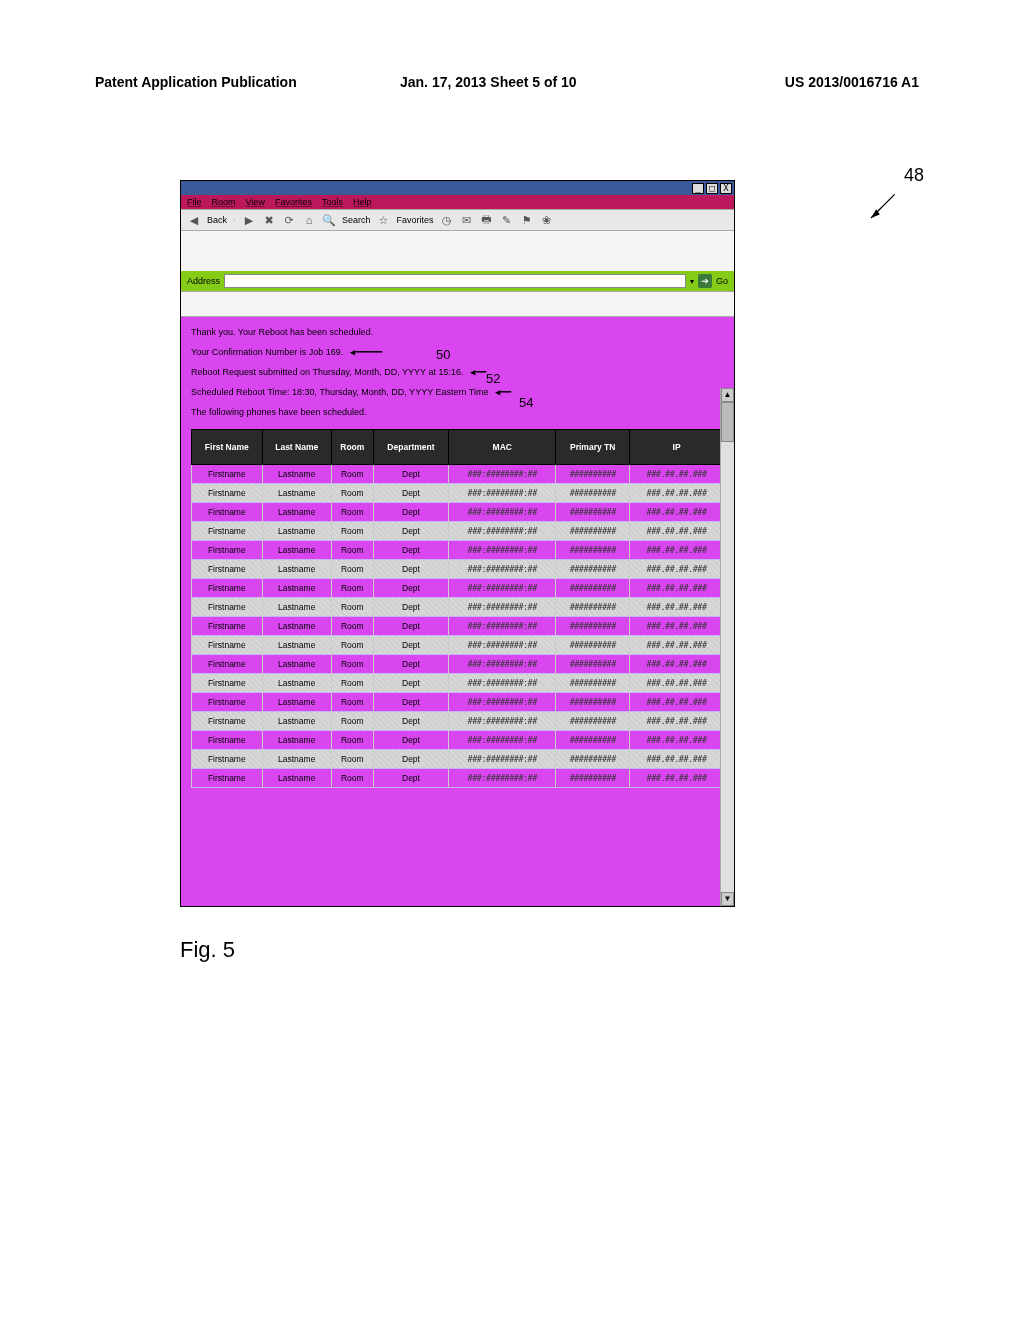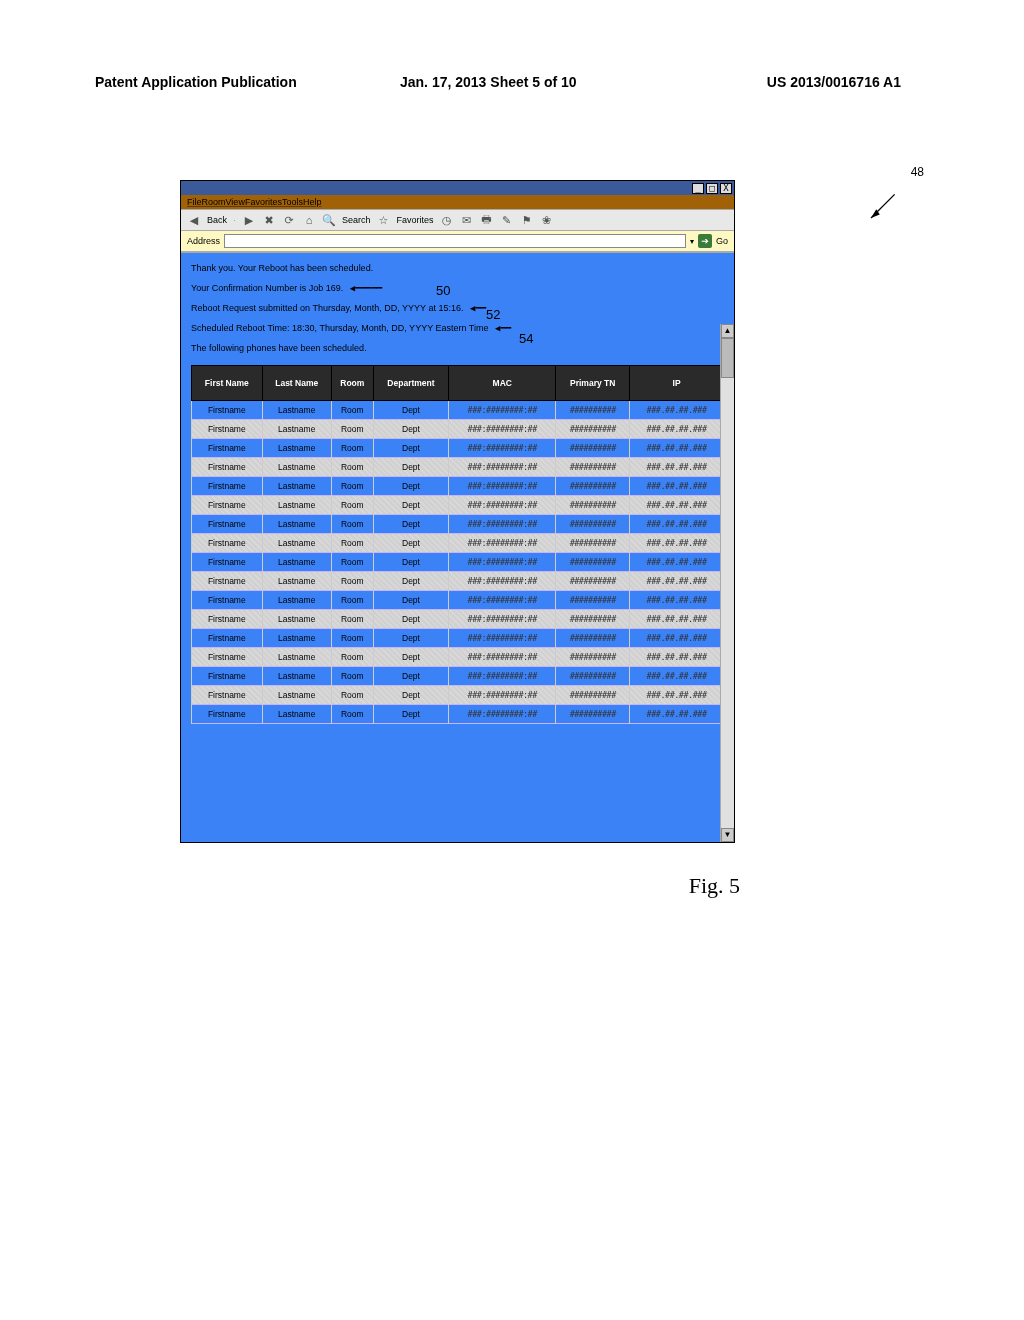--- a/index.html
+++ b/index.html
@@ -13,34 +13,34 @@
   .page-header {
     position: absolute;
     top: 74px;
     left: 0;
     width: 100%;
     font-size: 14px;
     font-weight: bold;
   }
   .page-header .left { position: absolute; left: 95px; }
   .page-header .center { position: absolute; left: 400px; }
-  .page-header .right { position: absolute; right: 123px; }
+  .page-header .right { position: absolute; right: 105px; }
 
   .figure-wrap {
     position: absolute;
     top: 180px;
     left: 180px;
     width: 560px;
   }
 
   .callout-48 {
     position: absolute;
     top: 165px;
     right: 100px;
-    font-size: 12px;
+    font-size: 18px;
   }
   .arrow-48 {
     position: absolute;
     top: 190px;
     right: 125px;
     width: 35px;
     height: 35px;
   }
 
   .browser-window {
@@ -63,24 +63,25 @@
     width: 12px; height: 11px;
     background: #ddd;
     border: 1px solid #000;
     font-size: 9px;
     line-height: 9px;
     text-align: center;
     font-family: monospace;
   }
 
   .menubar {
-    background: #a16207;
+    background: #be185d;
     padding: 2px 6px;
     font-size: 9px;
     display: flex;
+    gap: 10px;
     border-bottom: 1px solid #aaa;
   }
   .menubar span { text-decoration: underline; text-decoration-color: rgba(0,0,0,0.4); }
 
   .toolbar {
     background: #e8e8e8;
     padding: 3px 6px;
     display: flex;
     align-items: center;
     gap: 6px;
@@ -91,52 +92,54 @@
     width: 14px; height: 14px;
     display: inline-flex;
     align-items: center;
     justify-content: center;
     font-size: 11px;
     color: #555;
   }
   .tb-sep { color: #999; }
 
   .addressbar {
-    background: #fef9c3;
+    background: #84cc16;
     padding: 3px 6px;
     display: flex;
     align-items: center;
     gap: 4px;
     border-bottom: 1px solid #aaa;
     font-size: 9px;
+    margin-top: 40px;
   }
   .addressbar input {
     flex: 1;
     height: 14px;
     font-size: 9px;
     border: 1px solid #888;
     background: #fff;
   }
   .go-btn {
     width: 14px; height: 14px;
     background: #3a7a3a;
     border-radius: 2px;
     color: #fff;
     font-size: 9px;
     text-align: center;
     line-height: 14px;
   }
 
   .content {
-    background: #3b82f6;
+    background: #d946ef;
     padding: 10px 10px 0 10px;
     border-top: 1px solid #aaa;
     position: relative;
     height: 590px;
     overflow: hidden;
+    margin-top: 24px;
   }
   .msg { margin-bottom: 10px; font-size: 9px; }
   .callout-num {
     position: absolute;
     font-size: 13px;
   }
   .callout-arrow {
     display: inline-block;
     font-family: monospace;
     margin-left: 4px;
@@ -187,24 +190,24 @@
   .scroll-thumb {
     position: absolute;
     top: 14px;
     height: 40px;
     width: 100%;
     background: #bbb;
     border: 1px solid #888;
   }
 
   .fig-caption {
-    text-align: right;
+    text-align: left;
     font-size: 22px;
     margin-top: 30px;
-    font-family: Liberation Serif, serif;
+    font-family: Liberation Sans, sans-serif;
   }
 </style>
 </head>
 <body>
 
 <div class="page-header">
   <span class="left">Patent Application Publication</span>
   <span class="center">Jan. 17, 2013  Sheet 5 of 10</span>
   <span class="right">US 2013/0016716 A1</span>
 </div>

